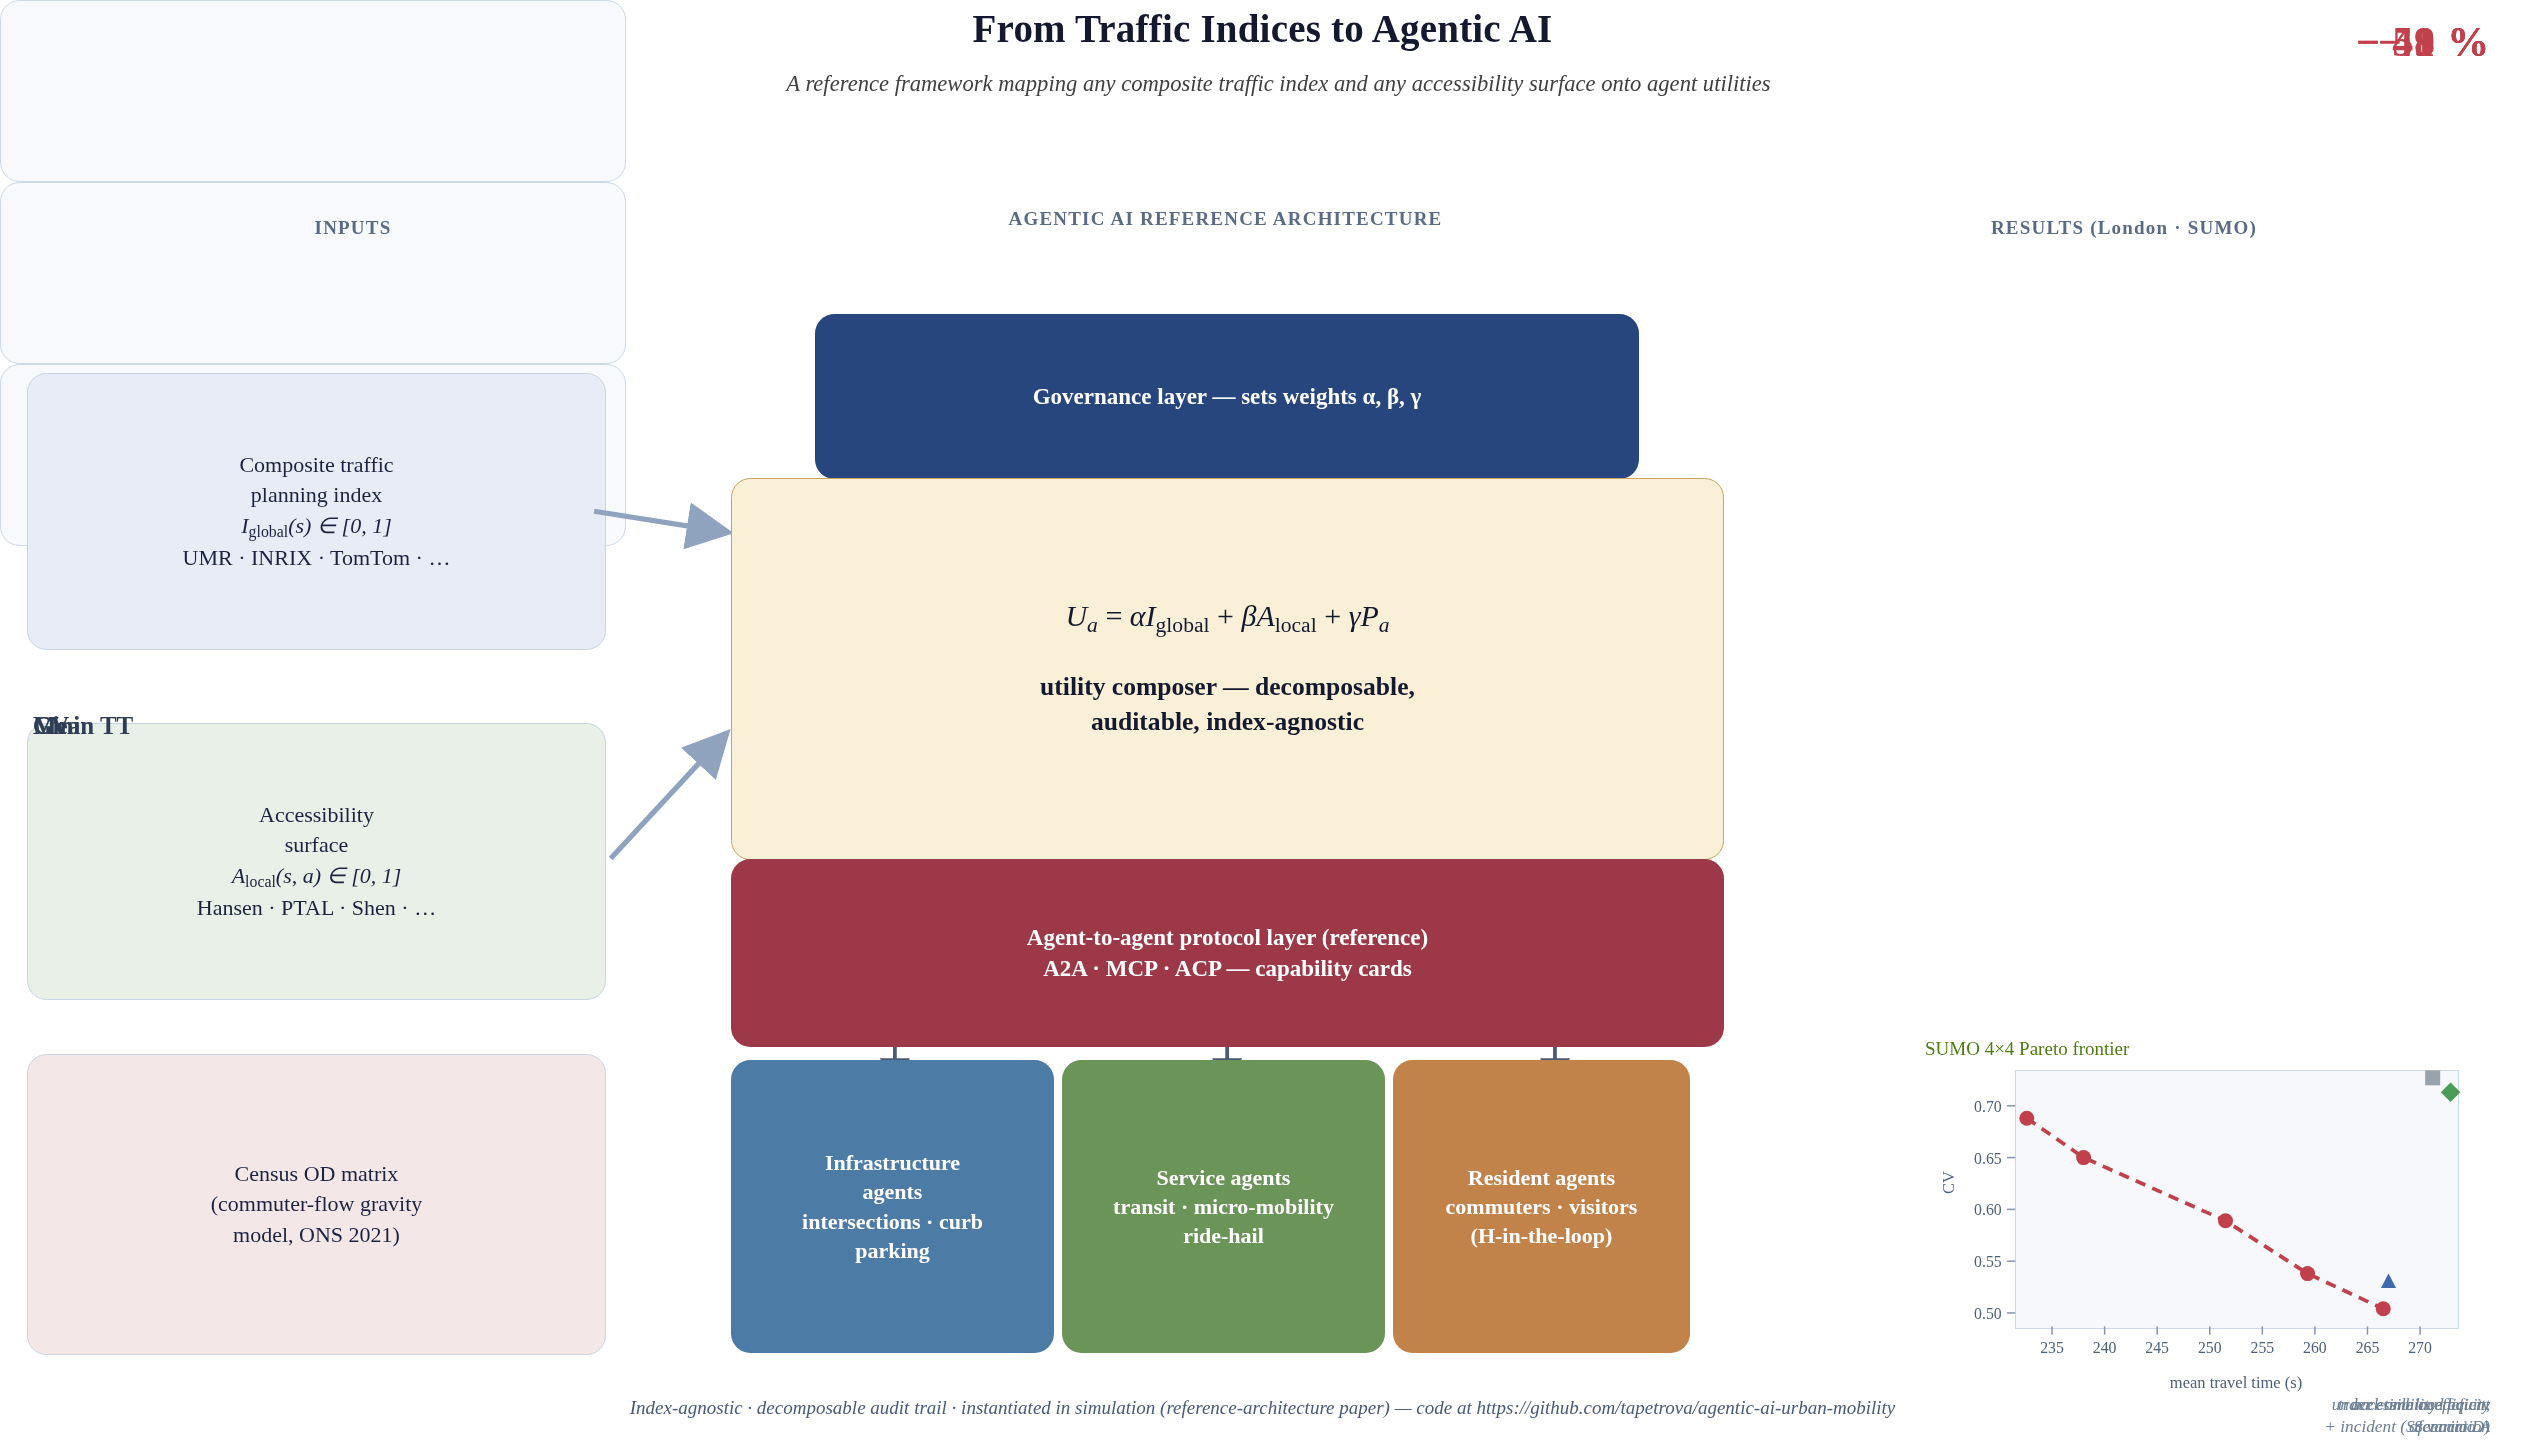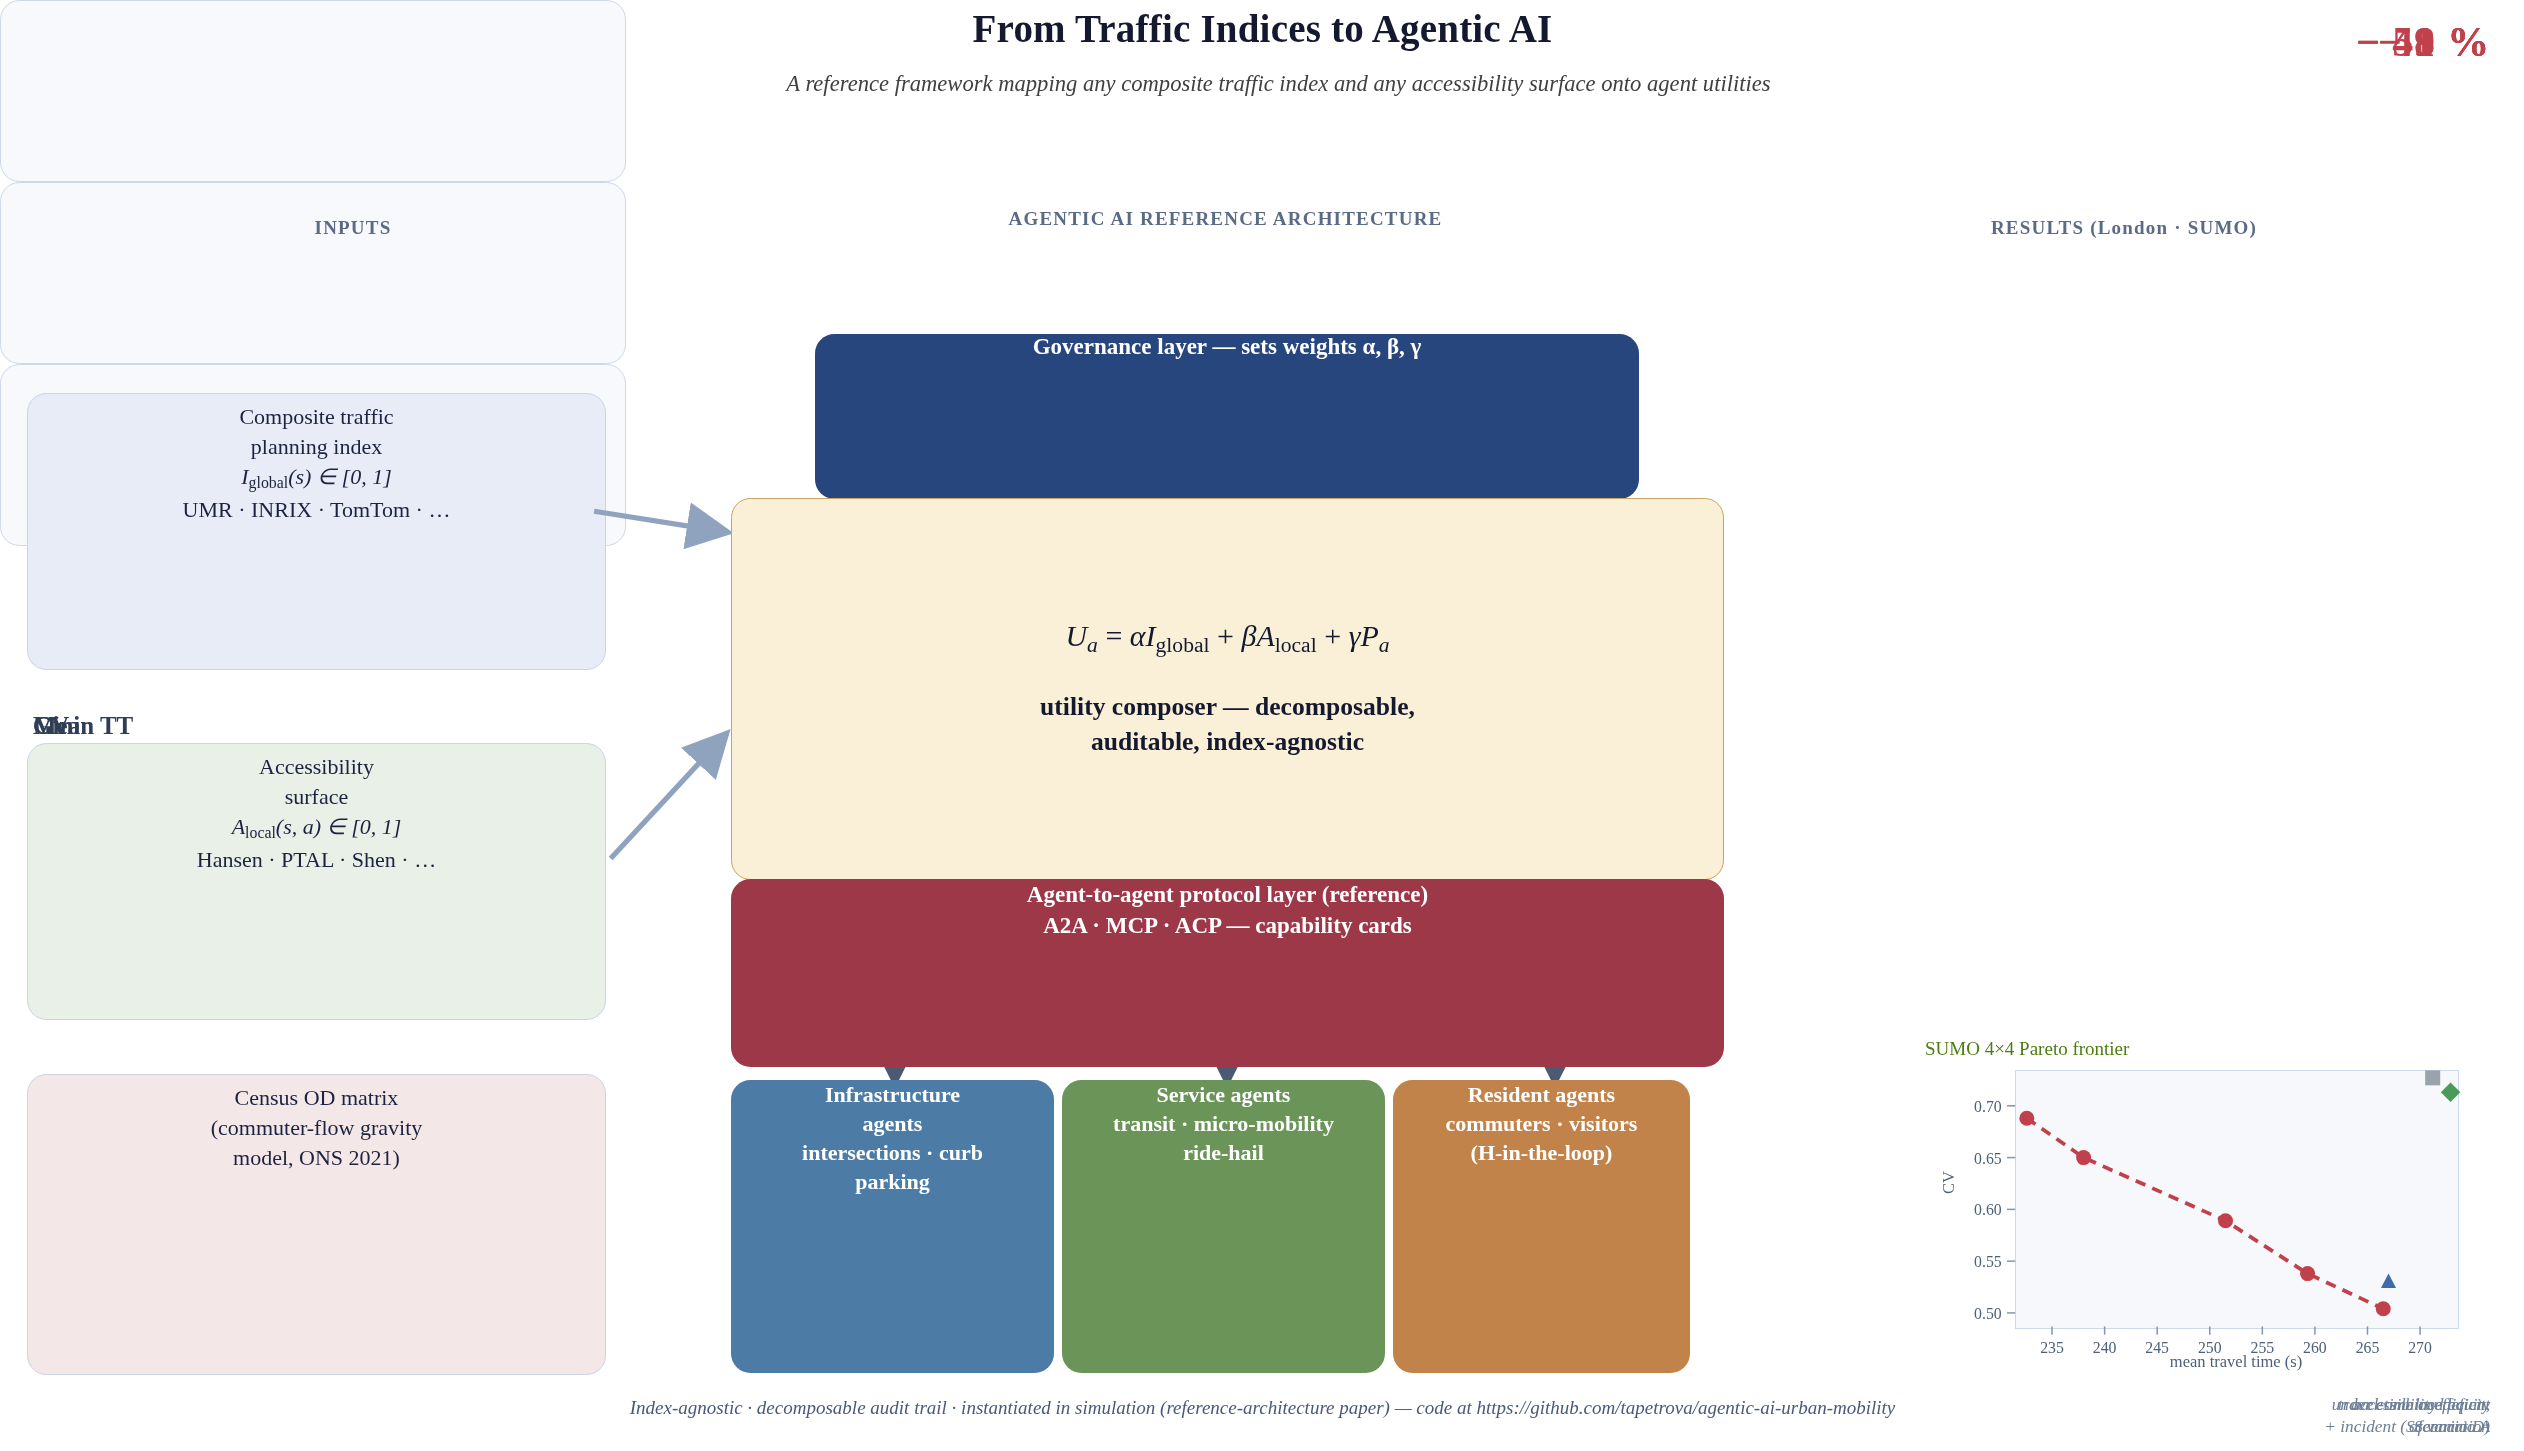--- a/index.html
+++ b/index.html
@@ -39,23 +39,22 @@
   }
   #head-inputs { left:90px; top:217px; width:526px; }
   #head-arch   { left:737px; top:208px; width:977px; }
   #head-results{ left:1827px; top:217px; width:594px; }
 
   
   .card {
     position:absolute;
     box-sizing:border-box;
     border-radius:19.5px;
-    display:flex; justify-content:center;
+    display:flex; align-items:center; justify-content:center;
     text-align:center;
-    margin-top:20px;
   }
 
   
   .input-card {
     width:579px;
     border:1.5px solid #c9d4e4;
     font-size:22px;
     line-height:1.38;
     color:#1b2340;
     padding:7.5px 19.5px;
@@ -138,21 +137,21 @@
   #plot-area {
     position:absolute; left:90px; top:32px; width:442px; height:257px;
     background:#f6f8fb; border:1.1px solid #ccd9e8;
   }
   #ylabel {
     position:absolute; left:13.5px; top:156px;
     font-size:16.5px; color:#4d5f79;
     transform:rotate(-90deg); transform-origin:left top;
   }
   #xlabel {
-    position:absolute; left:90px; top:314px; width:442px; text-align:center;
+    position:absolute; left:90px; top:335px; width:442px; text-align:center;
     font-size:16.5px; color:#4d5f79;
   }
 
   
   #footer {
     position:absolute; left:0; top:1397px; width:2525px;
     text-align:center; font-size:19px; font-style:italic; color:#49597a;
   }
 </style>
 </head>

